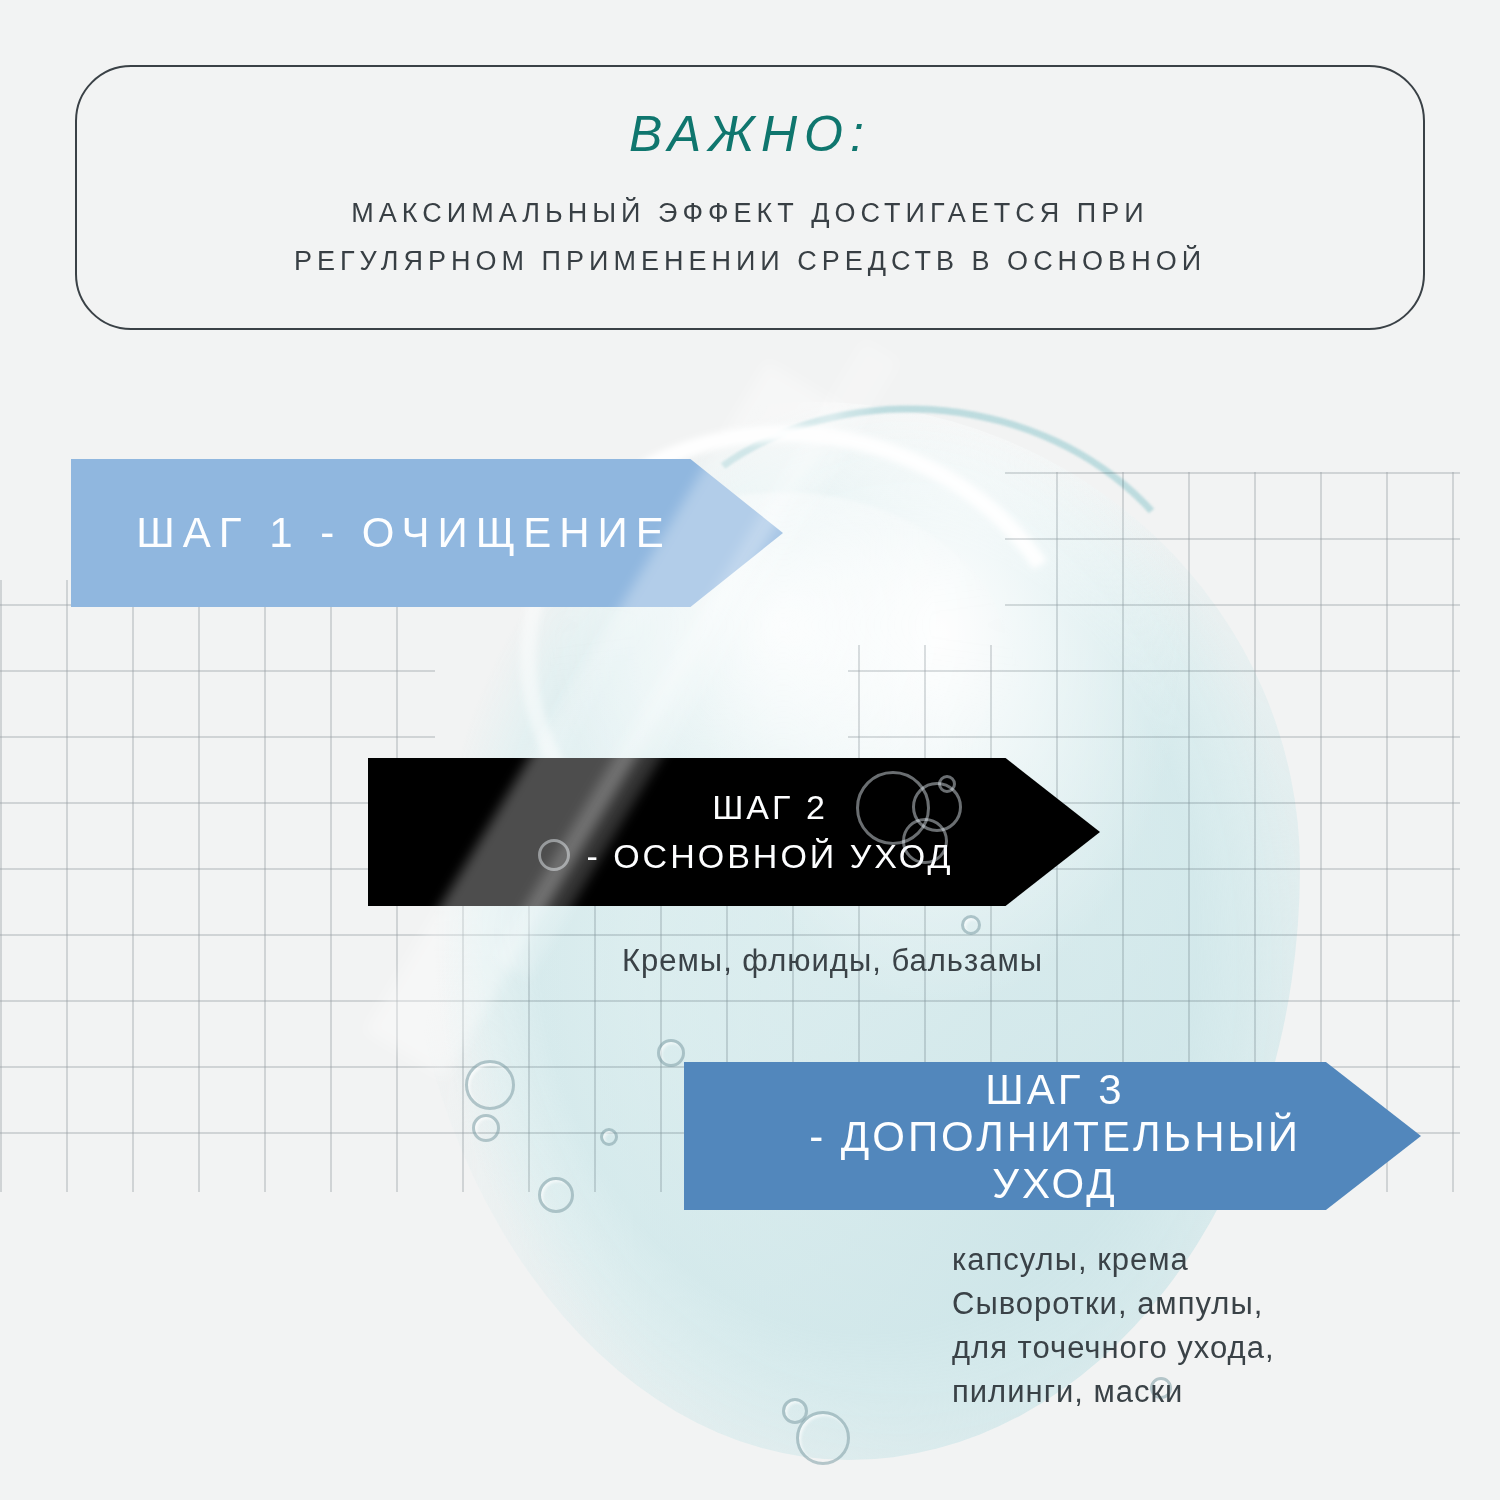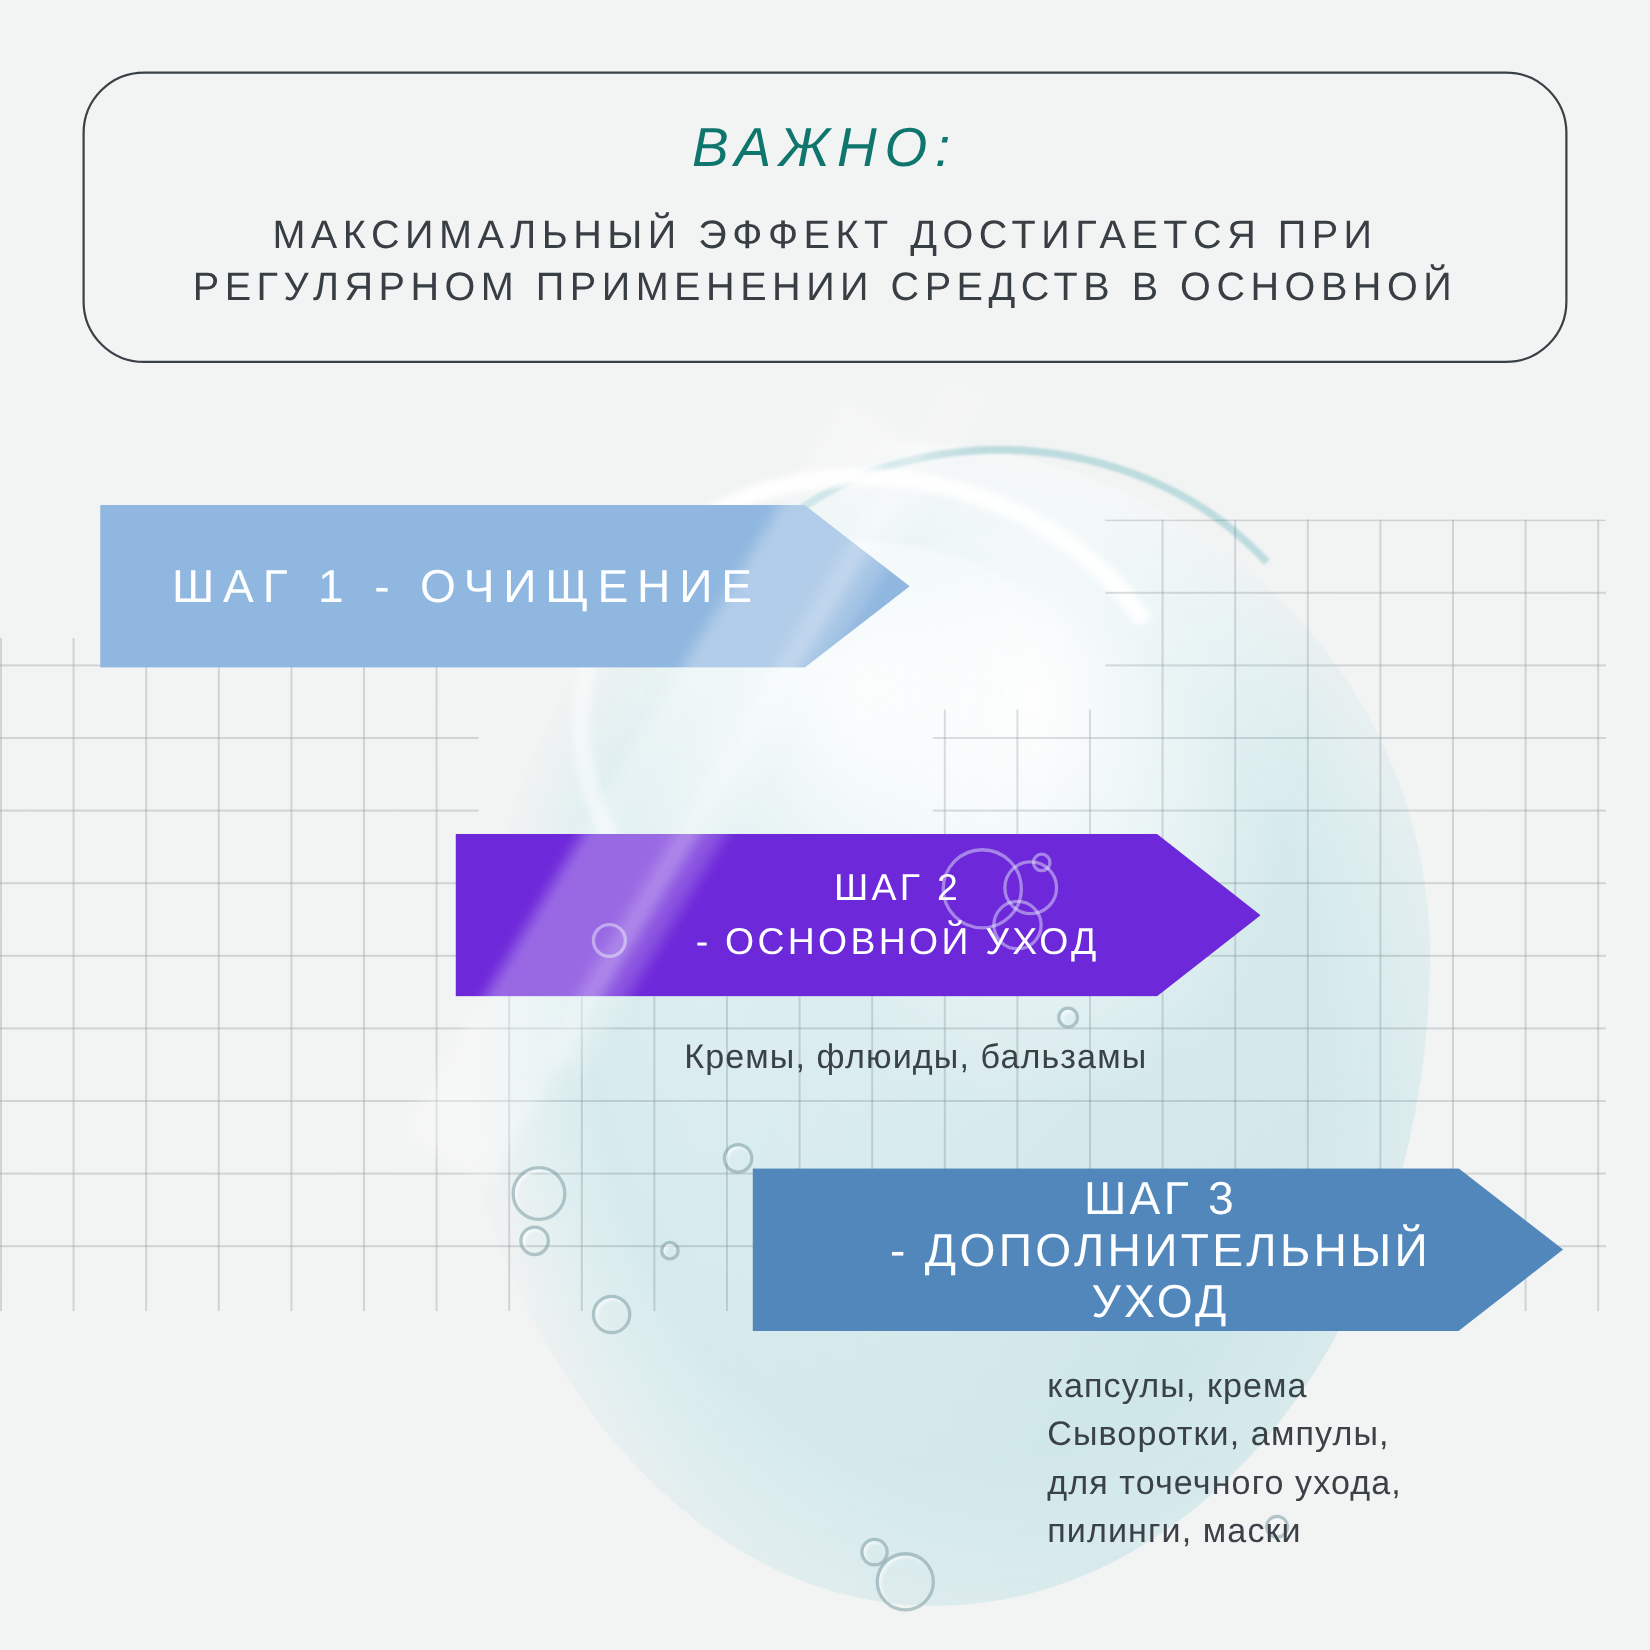--- a/index.html
+++ b/index.html
@@ -43,26 +43,26 @@
   .bubble{position:absolute;border-radius:50%;z-index:4;
     border:3px solid rgba(128,158,166,0.55);
     box-shadow:inset 2px 2px 3px rgba(255,255,255,0.65);}
   .bubble.faint{z-index:6;border-color:rgba(235,245,250,0.45);box-shadow:none;}
 
   
   .notice{position:absolute;left:75px;top:65px;width:1350px;height:265px;z-index:7;
     border:2px solid #3a4146;border-radius:56px;box-sizing:border-box;text-align:center;}
   .notice-title{margin-top:38px;font-size:50px;font-style:italic;font-weight:500;
     letter-spacing:7px;color:#0f766e;}
-  .notice-body{margin-top:26px;font-size:36px;line-height:48px;letter-spacing:5px;
+  .notice-body{margin-top:26px;font-size:27px;line-height:48px;letter-spacing:5px;
     color:#383f44;font-weight:400;}
 
   
   .arrow{position:absolute;height:148px;z-index:5;}
-  .a1{left:91px;top:459px;width:712px;clip-path:polygon(0 0,87% 0,100% 50%,87% 100%,0 100%);padding-left:24px;}
+  .a1{left:71px;top:459px;width:712px;clip-path:polygon(0 0,87% 0,100% 50%,87% 100%,0 100%);}
   .a2{left:368px;top:758px;width:732px;clip-path:polygon(0 0,87.1% 0,100% 50%,87.1% 100%,0 100%);}
   .a3{left:684px;top:1062px;width:737px;clip-path:polygon(0 0,87.1% 0,100% 50%,87.1% 100%,0 100%);}
   .atext{position:absolute;top:50%;transform:translateY(-50%);width:600px;
     text-align:center;color:#fdfeff;white-space:nowrap;}
   .t1{left:33px;font-size:42px;letter-spacing:8px;line-height:48px;}
   .t2{left:152px;width:500px;font-size:34px;letter-spacing:3px;line-height:49px;}
   .t3{left:121px;width:500px;font-size:42px;letter-spacing:3px;line-height:47px;}
 
   
   .desc{position:absolute;z-index:5;font-size:31px;line-height:45px;color:#3a4247;letter-spacing:1px;}
@@ -101,21 +101,21 @@
       <div>РЕГУЛЯРНОМ ПРИМЕНЕНИИ СРЕДСТВ В ОСНОВНОЙ</div>
     </div>
   </div>
 
   <div class="arrow a1" style="background-color: rgb(144, 183, 223);">
     <div class="atext t1">
       <div>ШАГ 1 - ОЧИЩЕНИЕ</div>
     </div>
   </div>
 
-  <div class="arrow a2" style="background-color: #6d28d9; margin-left: 46px;">
+  <div class="arrow a2" style="background-color: #000000;">
     <div class="atext t2">
       <div>ШАГ 2</div>
       <div>- ОСНОВНОЙ УХОД</div>
     </div>
   </div>
   <div class="desc d2">
     <div>Кремы, флюиды, бальзамы</div>
   </div>
 
   <div class="arrow a3" style="background-color: rgb(82, 135, 188);">

